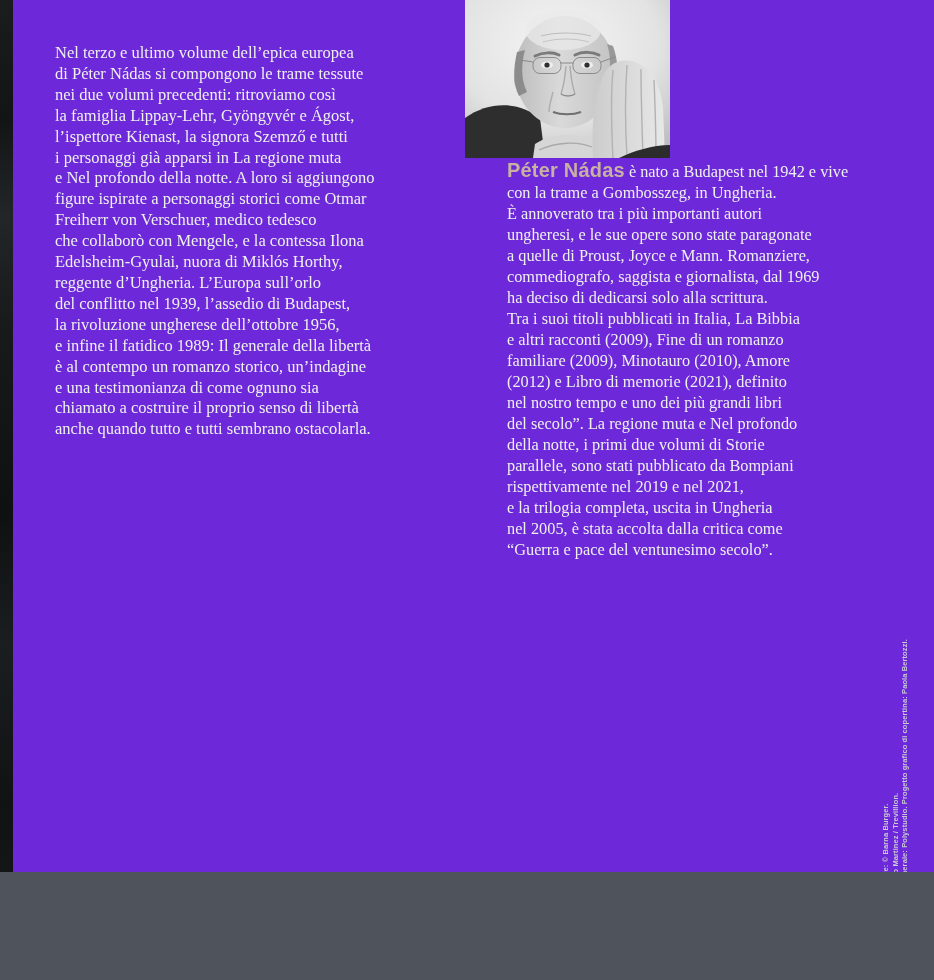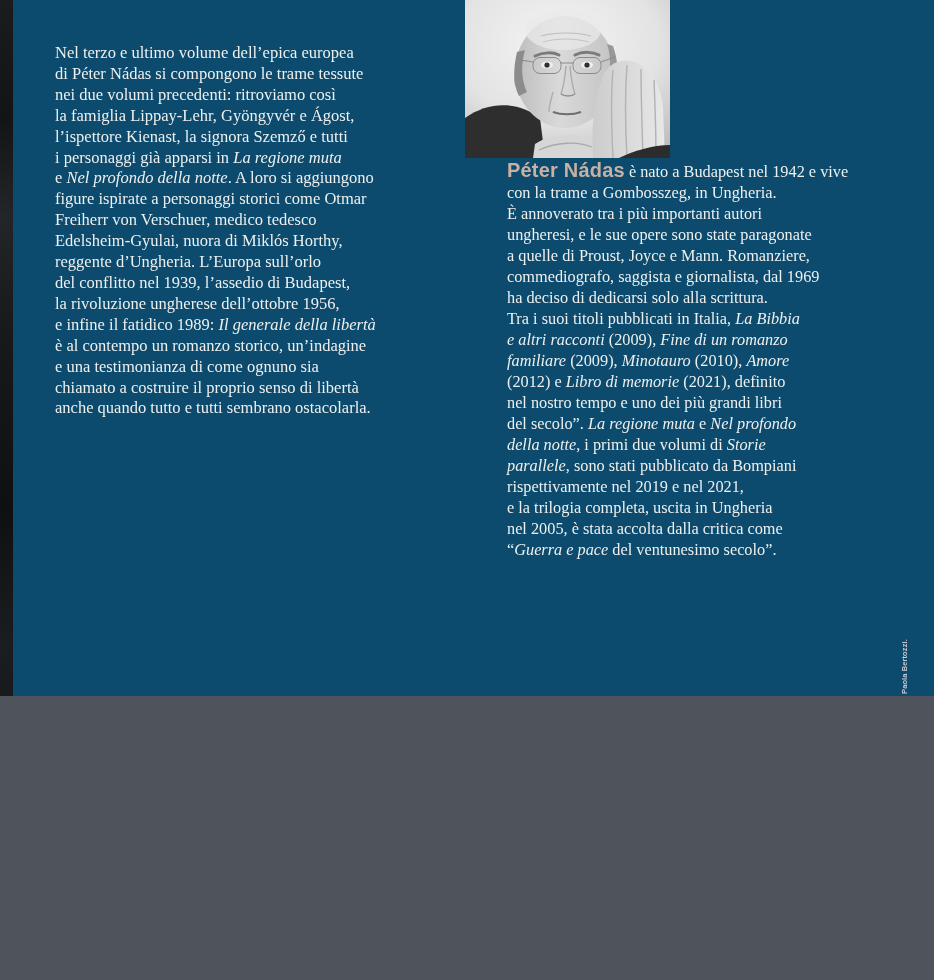--- a/index.html
+++ b/index.html
@@ -1,29 +1,29 @@
 <!DOCTYPE html>
 <html><head>
 <meta charset="utf-8">
 <style>
   html,body{margin:0;padding:0;background:#4f545c;}
   .page{
-    position:relative;width:934px;height:696px;overflow:hidden;
-    background:#0c4a6e;
+    position:relative;width:934px;height:872px;overflow:hidden;
+    background:#6d28d9;
     font-family:"Liberation Serif","DejaVu Serif",serif;
   }
   .spine-strip{
     position:absolute;left:0;top:0;width:13px;height:980px;
     background:linear-gradient(180deg,#1a1c1e 0%,#121416 12%,#232628 22%,#17191b 34%,#0e1012 52%,#1b1e20 66%,#101214 82%,#181a1c 100%);
   }
   .text-block{position:absolute;color:#eef0ee;font-size:16.5px;line-height:20.9px;}
   .text-block .tline{white-space:nowrap;}
   .left-copy{left:55px;top:43px;width:390px;}
   .bio-copy{left:507px;top:160px;width:390px;font-size:16.3px;line-height:21px;}
-  .it{font-style:italic;}
+  .it{}
   .accent{
     color:#c8b1a3;
     font-family:"Liberation Sans","DejaVu Sans",sans-serif;
     font-weight:bold;font-size:20px;letter-spacing:.2px;
   }
   .photo{
     position:absolute;left:465px;top:0;width:205px;height:158px;display:block;
   }
   .publisher{position:absolute;left:497px;top:880px;color:#ffffff;
     font-family:"Liberation Sans","DejaVu Sans",sans-serif;}
@@ -54,20 +54,21 @@
   <div class="text-block left-copy">
       <div class="tline"><span>Nel terzo e ultimo volume dell’epica europea</span></div>
       <div class="tline"><span>di Péter Nádas si compongono le trame tessute</span></div>
       <div class="tline"><span>nei due volumi precedenti: ritroviamo così</span></div>
       <div class="tline"><span>la famiglia Lippay-Lehr, Gyöngyvér e Ágost,</span></div>
       <div class="tline"><span>l’ispettore Kienast, la signora Szemző e tutti</span></div>
       <div class="tline"><span>i personaggi già apparsi in </span><span class="it">La regione muta</span></div>
       <div class="tline"><span>e </span><span class="it">Nel profondo della notte</span><span>. A loro si aggiungono</span></div>
       <div class="tline"><span>figure ispirate a personaggi storici come Otmar</span></div>
       <div class="tline"><span>Freiherr von Verschuer, medico tedesco</span></div>
+      <div class="tline"><span>che collaborò con Mengele, e la contessa Ilona</span></div>
       <div class="tline"><span>Edelsheim-Gyulai, nuora di Miklós Horthy,</span></div>
       <div class="tline"><span>reggente d’Ungheria. L’Europa sull’orlo</span></div>
       <div class="tline"><span>del conflitto nel 1939, l’assedio di Budapest,</span></div>
       <div class="tline"><span>la rivoluzione ungherese dell’ottobre 1956,</span></div>
       <div class="tline"><span>e infine il fatidico 1989: </span><span class="it">Il generale della libertà</span></div>
       <div class="tline"><span>è al contempo un romanzo storico, un’indagine</span></div>
       <div class="tline"><span>e una testimonianza di come ognuno sia</span></div>
       <div class="tline"><span>chiamato a costruire il proprio senso di libertà</span></div>
       <div class="tline"><span>anche quando tutto e tutti sembrano ostacolarla.</span></div>
     </div>

